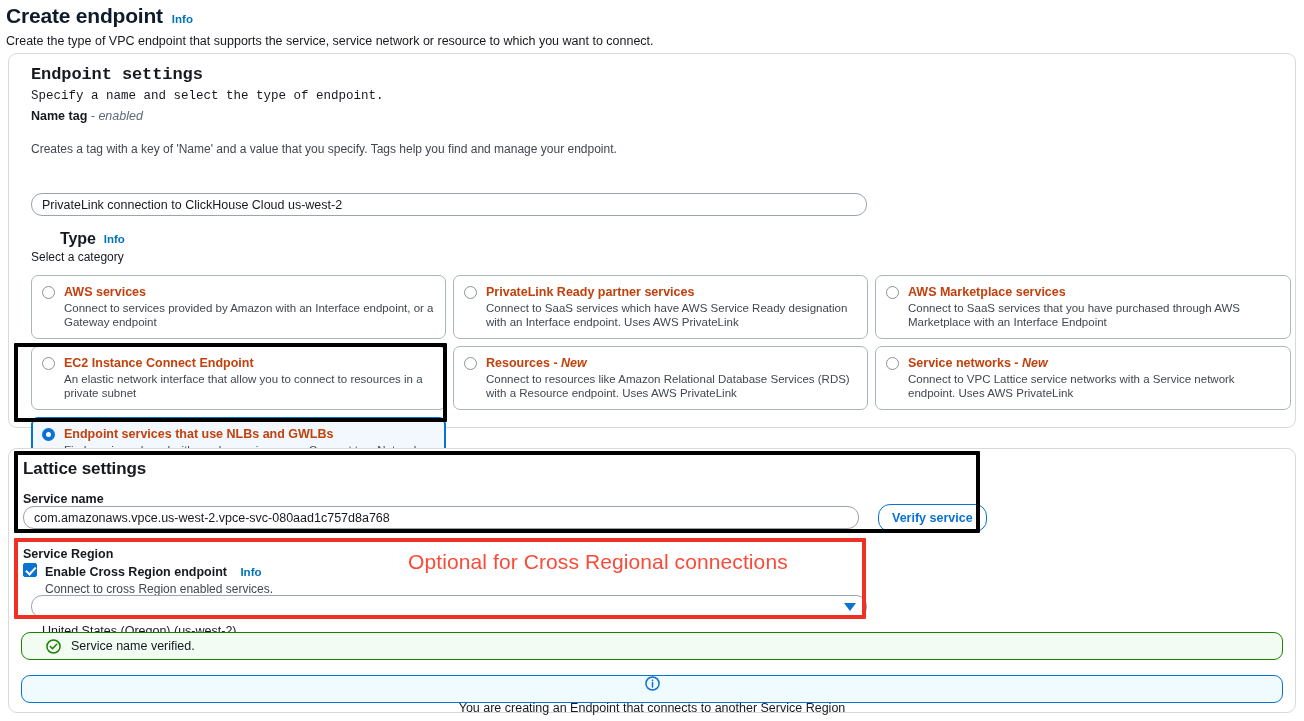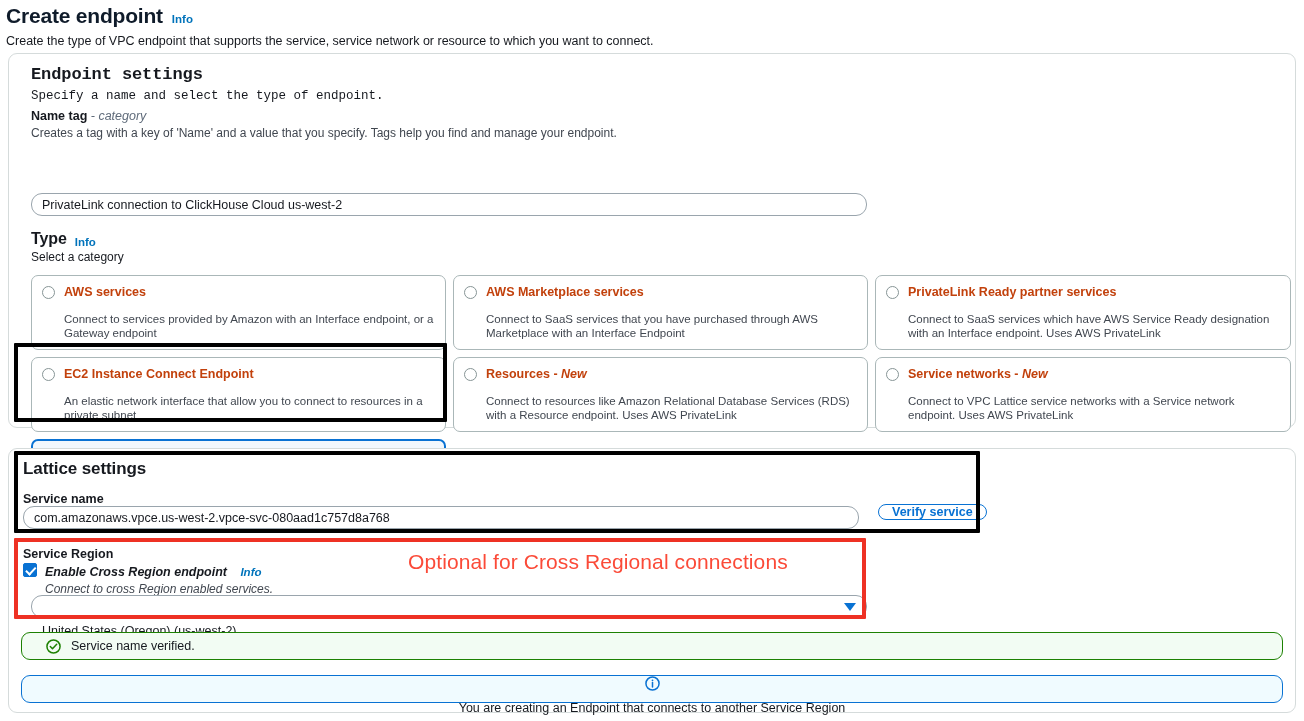--- a/index.html
+++ b/index.html
@@ -69,38 +69,38 @@
     color: #16191f;
   }
   .field-label .optional {
     font-weight: normal;
     font-style: italic;
     color: #5f6b7a;
   }
   .field-desc {
     font-size: 12px;
     color: #414750;
-    margin-top: 3px;
+    margin-top: 19px;
   }
 
   .text-input {
     height: 23px;
     border: 1px solid #9aa5ad;
     border-radius: 11px;
     background: #ffffff;
     font-family: "Liberation Sans", sans-serif;
     font-size: 12.5px;
     color: #16191f;
     padding: 0 10px;
     box-sizing: border-box;
     outline: none;
   }
 
   
-  .type-head-row { display: flex; align-items: flex-end; gap: 8px; }
+  .type-head-row { display: flex; align-items: center; gap: 8px; margin-left: 29px; }
   .type-title { font-size: 16px; font-weight: bold; letter-spacing: -0.1px; }
   .type-sub { font-size: 12px; color: #16191f; margin-top: 2px; }
 
   .type-grid {
     position: absolute;
     left: 22px;
     top: 221px;
     width: 1260px;
     display: grid;
     grid-template-columns: 415px 415px 416px;
@@ -141,21 +141,21 @@
     font-size: 12.5px;
     font-weight: bold;
     color: #c2410c;
     line-height: 15px;
   }
   .type-name em { font-style: italic; font-weight: bold; }
   .type-desc {
     font-size: 11.5px;
     color: #414750;
     line-height: 14px;
-    margin-top: 12px;
+    margin-top: 1px;
   }
 
   
   .annot-black {
     position: absolute;
     border: 4px solid #000000;
     box-sizing: border-box;
     pointer-events: none;
     border-radius: 1px;
   }
@@ -171,21 +171,21 @@
     color: #fb4a38;
     font-family: "Liberation Sans", sans-serif;
     font-size: 21px;
     letter-spacing: 0.1px;
     white-space: nowrap;
   }
 
   
   .verify-btn {
     position: absolute;
-    height: 16px;
+    height: 28px;
     padding: 0 13px;
     border: 1px solid #0972d3;
     border-radius: 12px;
     background: #ffffff;
     color: #0972d3;
     font-family: "Liberation Sans", sans-serif;
     font-size: 12.5px;
     font-weight: bold;
     cursor: pointer;
     box-sizing: border-box;
@@ -275,21 +275,21 @@
   <div class="card" id="endpoint-settings-card">
 
     <div style="position:absolute; left:22px; top:11px;font-family:Liberation Mono, monospace;">
       <div class="section-title">Endpoint settings</div>
       <div class="section-sub">Specify a name and select the type of endpoint.</div>
     </div>
 
     <div style="position:absolute; left:22px; top:55px;">
       <div class="field-label">
         <span>Name tag</span>
-        <span class="optional">- category</span>
+        <span class="optional">- enabled</span>
       </div>
       <div class="field-desc">Creates a tag with a key of 'Name' and a value that you specify. Tags help you find and manage your endpoint.</div>
     </div>
     <input class="text-input" id="name-tag-input" style="position: absolute; left: 22px; top: 139px; width: 836px;" value="PrivateLink connection to ClickHouse Cloud us-west-2">
 
     <div style="position:absolute; left:22px; top:176px;">
       <div class="type-head-row">
         <span class="type-title">Type</span>
         <a class="info-link">Info</a>
       </div>
@@ -302,36 +302,36 @@
         <span class="radio"></span>
         <span class="type-body">
           <span class="type-name" style="display:block">AWS services</span>
           <span class="type-desc" style="display:block">Connect to services provided by Amazon with an Interface endpoint, or a Gateway endpoint</span>
         </span>
       </div>
 
       <div class="type-card">
         <span class="radio"></span>
         <span class="type-body">
+          <span class="type-name" style="display:block">PrivateLink Ready partner services</span>
+          <span class="type-desc" style="display:block">Connect to SaaS services which have AWS Service Ready designation with an Interface endpoint. Uses AWS PrivateLink</span>
+        </span>
+      </div>
+
+      <div class="type-card">
+        <span class="radio"></span>
+        <span class="type-body">
           <span class="type-name" style="display:block">AWS Marketplace services</span>
           <span class="type-desc" style="display:block">Connect to SaaS services that you have purchased through AWS Marketplace with an Interface Endpoint</span>
         </span>
       </div>
 
       <div class="type-card">
         <span class="radio"></span>
         <span class="type-body">
-          <span class="type-name" style="display:block">PrivateLink Ready partner services</span>
-          <span class="type-desc" style="display:block">Connect to SaaS services which have AWS Service Ready designation with an Interface endpoint. Uses AWS PrivateLink</span>
-        </span>
-      </div>
-
-      <div class="type-card">
-        <span class="radio"></span>
-        <span class="type-body">
           <span class="type-name" style="display:block">EC2 Instance Connect Endpoint</span>
           <span class="type-desc" style="display:block">An elastic network interface that allow you to connect to resources in a private subnet</span>
         </span>
       </div>
 
       <div class="type-card">
         <span class="radio"></span>
         <span class="type-body">
           <span class="type-name" style="display:block"><span>Resources</span> - <em>New</em></span>
           <span class="type-desc" style="display:block">Connect to resources like Amazon Relational Database Services (RDS) with a Resource endpoint. Uses AWS PrivateLink</span>
@@ -370,21 +370,21 @@
     </div>
 
     <input class="text-input" id="service-name-input" style="position: absolute; left: 14px; top: 57px; width: 836px;" value="com.amazonaws.vpce.us-west-2.vpce-svc-080aad1c757d8a768">
 
     <button class="verify-btn" style="left:869px; top:55px;">Verify service</button>
 
     <div style="position:absolute; left:14px; top:98px;">
       <div class="field-label">Service Region</div>
     </div>
 
-    <div style="position:absolute; left:14px; top:113px;font-style:italic;">
+    <div style="position:absolute; left:14px; top:113px;">
       <div class="cb-row">
         <span class="checkbox"></span>
         <span>
           <span class="cb-label">Enable Cross Region endpoint</span>
           <a class="info-link" style="margin-left:9px;">Info</a>
         </span>
       </div>
       <div class="field-desc" style="margin-left:22px; margin-top:2px;">Connect to cross Region enabled services.</div>
     </div>
 

